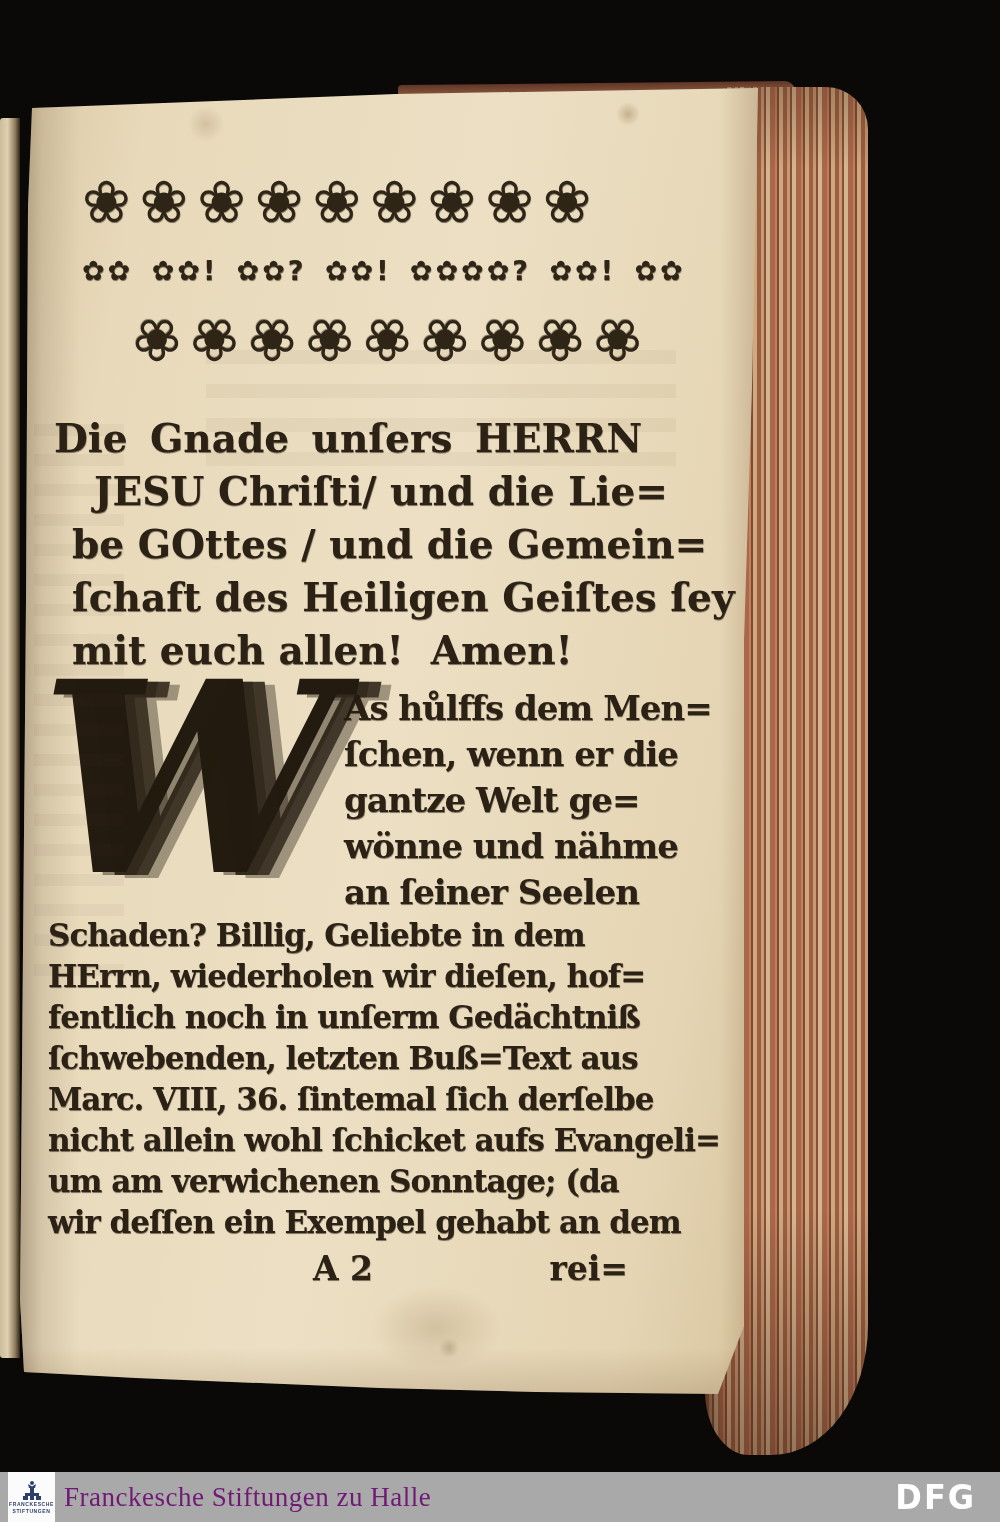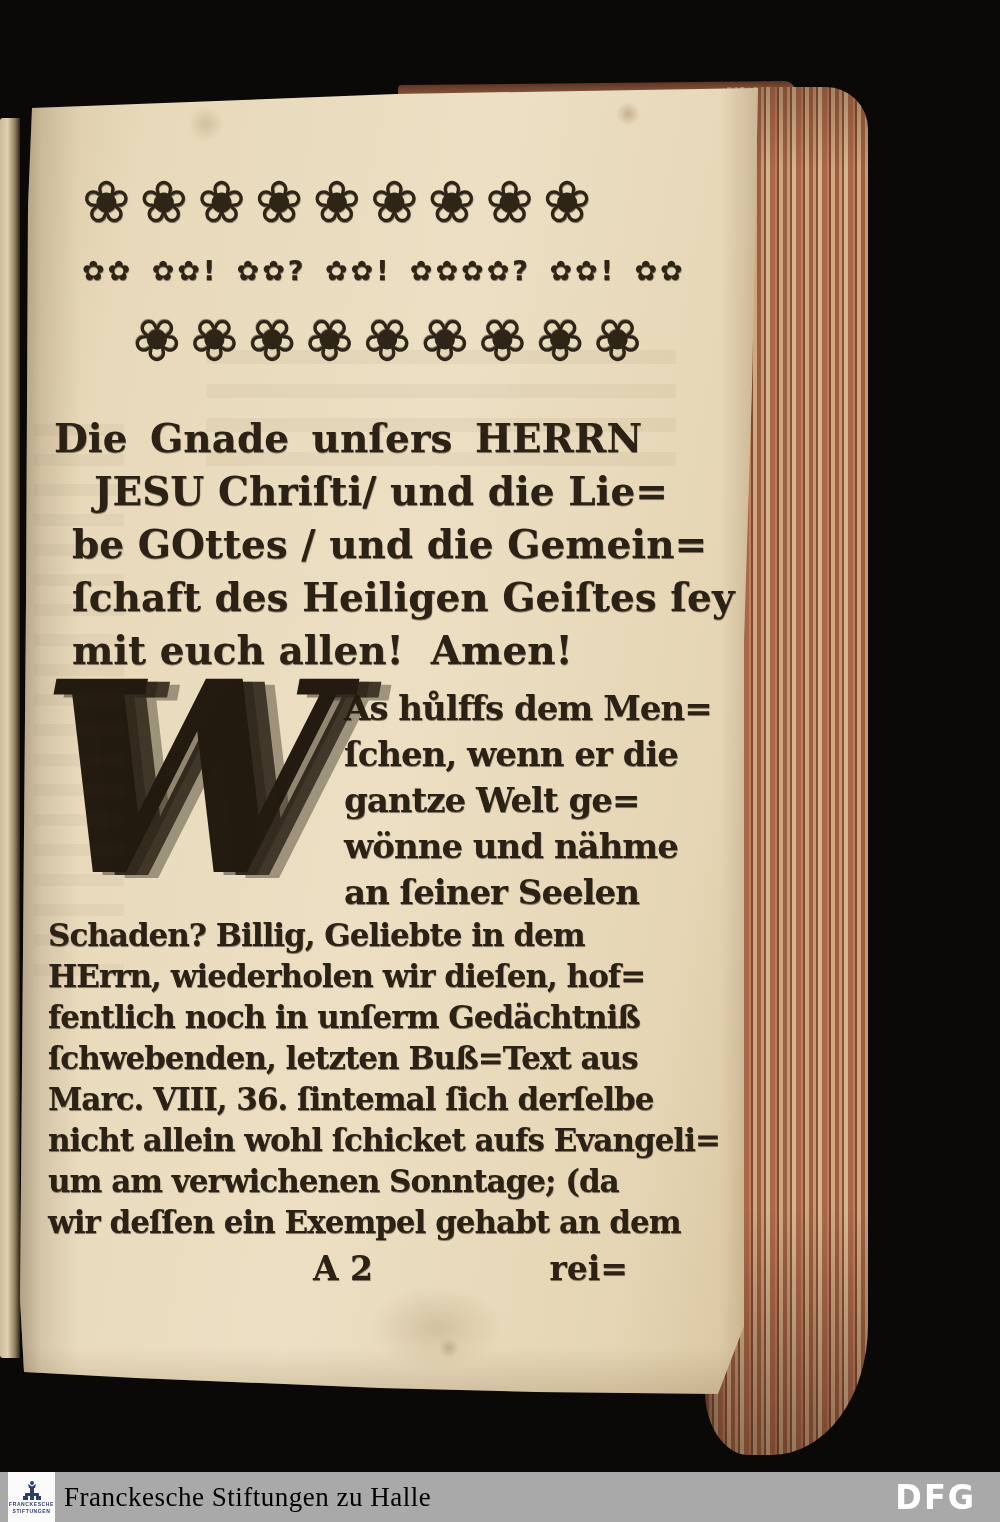--- a/index.html
+++ b/index.html
@@ -115,21 +115,21 @@
     align-items:center; justify-content:center; gap:1px;
   }
   .logo-box svg { display:block; }
   .logo-text {
     font-family:"Liberation Sans", sans-serif; font-size:5px; line-height:6px;
     letter-spacing:0.6px; color:#2e3f6e; text-align:center; font-weight:bold;
     white-space:pre;
   }
   .footer-title {
     position:absolute; left:64px; top:0; height:50px; display:flex; align-items:center;
-    font-family:"Liberation Serif", serif; font-size:27px; color:#000000;
+    font-family:"Liberation Serif", serif; font-size:27px; color:#701a75;
     letter-spacing:0.5px;
   }
   .dfg {
     position:absolute; right:24px; top:0; height:50px; display:flex; align-items:center;
     font-family:"DejaVu Sans", sans-serif; font-size:32px; font-weight:800;
     color:#ffffff; letter-spacing:2px; transform:scaleY(1.05);
   }
 </style>
 </head>
 <body>

